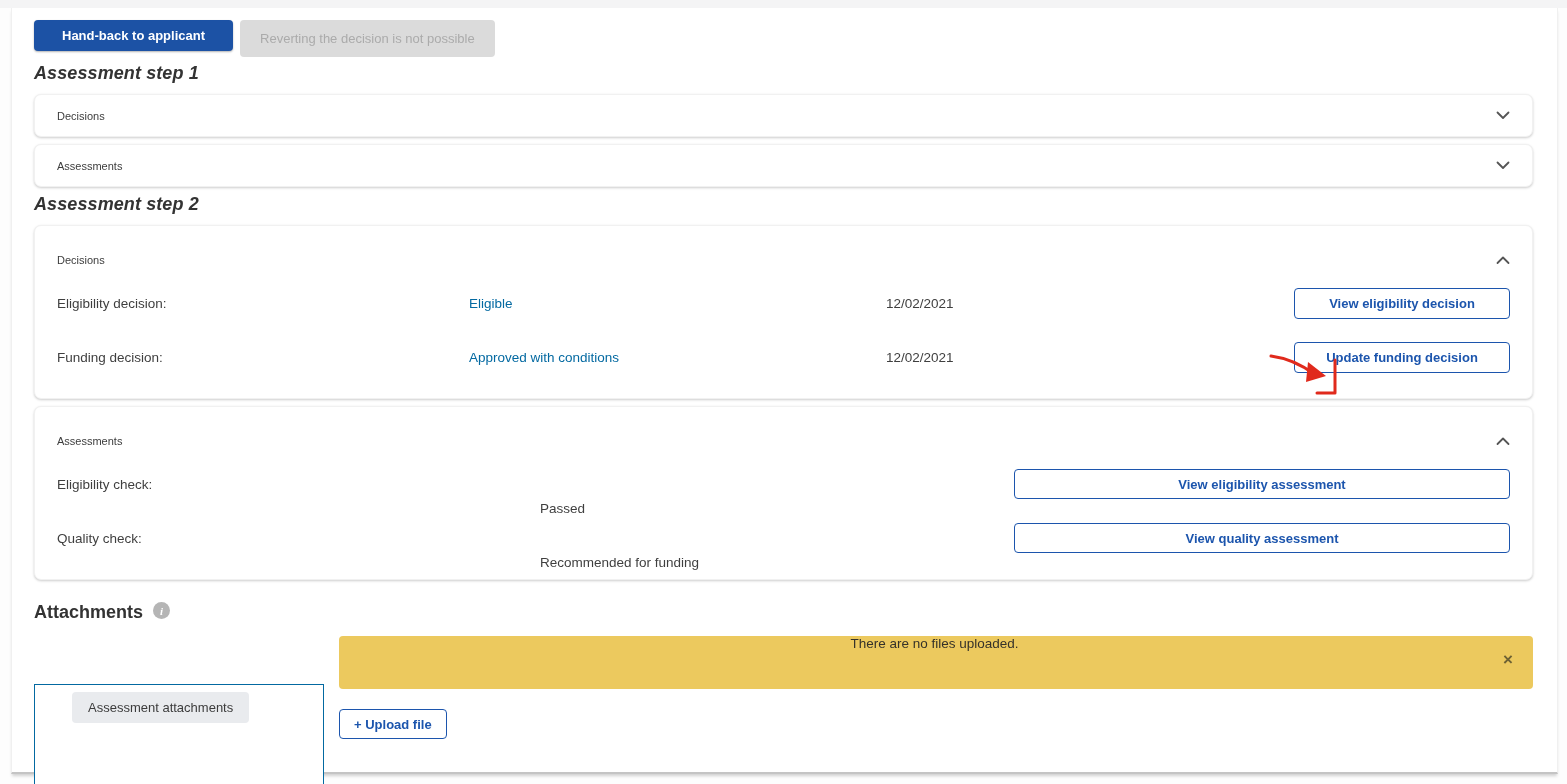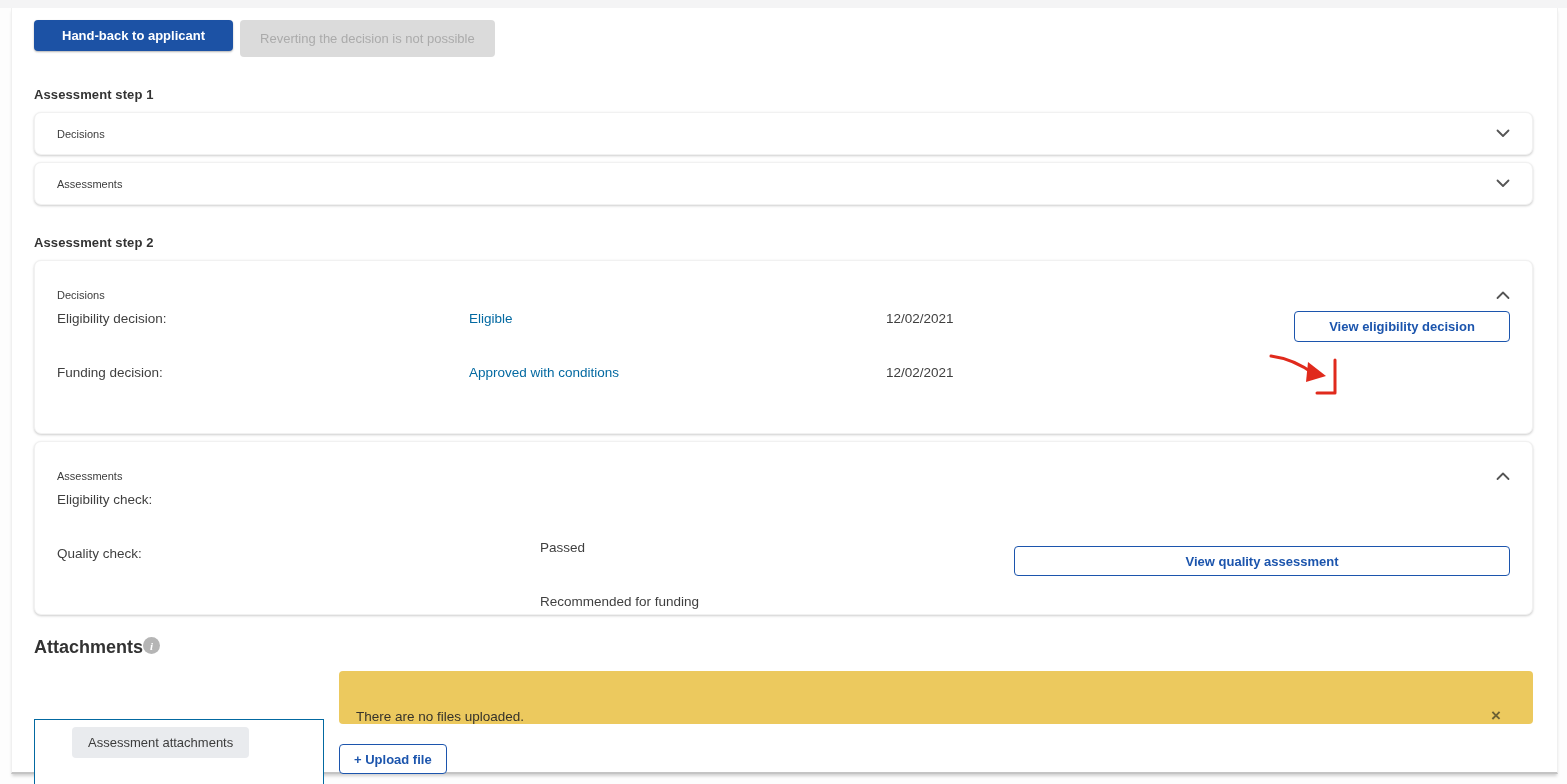--- a/index.html
+++ b/index.html
@@ -21,67 +21,67 @@
   .btn { border:none; border-radius:4px; font-family:"Liberation Sans", sans-serif; cursor:pointer; }
   .btn-primary {
     background:#1c52a5; color:#fff; font-weight:bold; font-size:13px;
     height:31px; padding:0 28px; box-shadow:0 1px 2px rgba(0,0,0,0.3);
   }
   .btn-disabled {
     background:#dbdbdb; color:#ababab; font-size:13px;
     height:37px; padding:0 20px; cursor:default;
   }
   
-  h2.step-heading { font-size:13px; font-weight:bold; color:#333; margin-top:30px; margin-bottom:10px; letter-spacing:0.1px; }
+  h2.step-heading { font-size:18px; font-weight:bold; color:#333; margin-top:6px; margin-bottom:10px; letter-spacing:0.1px;font-style:italic; }
   
   .panel {
     background:#fff; border:1px solid #f1f1f1; border-radius:7px;
     box-shadow:0 1px 3px rgba(0,0,0,0.13), 0 1px 2px rgba(0,0,0,0.08);
     margin-bottom:7px;
   }
   .panel-collapsed {
     height:43px; display:flex; align-items:center;
     padding:0 22px; cursor:pointer;
   }
   .panel-title { font-size:11px; color:#3c3c3c; }
   .chev { margin-left:auto; display:flex; align-items:center; cursor:pointer; }
   .panel-expanded { padding:18px 22px 14px 22px; margin-bottom:7px; }
   .panel-head { display:flex; align-items:center; height:32px; }
-  .drow { display:flex; height:54px; }
+  .drow { display:flex; align-items:center; height:54px; }
   .col-label { width:412px; font-size:13.5px; color:#3f3f3f; }
   .col-value { width:417px; font-size:13.5px; color:#0369a1; }
   .col-date  { flex:1; font-size:13.5px; color:#3f3f3f; }
   .col-label-wide { width:483px; font-size:13.5px; color:#3f3f3f; }
   .col-value-flex { flex:1; font-size:13.5px; color:#3f3f3f;margin-top:48px; }
   .btn-outline {
     background:#fff; border:1.5px solid #1c55ad; color:#1c55ad;
     border-radius:4px; font-size:13px; font-weight:bold; font-family:"Liberation Sans", sans-serif;
     height:31px; cursor:pointer;
   }
   .btn-row { width:216px; }
   .btn-wide { width:496px; height:30px; }
   .step2-block { margin-top:20px; }
   
-  .attach-heading-row { display:flex; align-items:center; margin-top:22px; margin-bottom:13px; }
+  .attach-heading-row { display:flex; align-items:center; gap:10px; margin-top:22px; margin-bottom:13px; }
   h2.attach-heading { font-size:18px; font-weight:bold; color:#333; }
   .info-icon {
     width:17px; height:17px; border-radius:50%; background:#b5b5b5; color:#fff;
     font-size:11px; font-weight:bold; display:flex; align-items:center; justify-content:center;
     margin-top:-4px; font-family:"Liberation Serif", serif; font-style:italic;
   }
   .attach-row { display:flex; gap:15px; }
   .attach-box { width:290px; height:113px; border:1px solid #0369a1; background:#fff;margin-top:48px; }
   .attach-tab {
     display:inline-block; margin:7px 0 0 37px; padding:8px 16px;
     background:#e9ebee; border-radius:4px; font-size:13px; color:#3c3c3c; cursor:pointer;
   }
   .attach-right { flex:1; }
   .alert {
     height:53px; background:#ecc95e; border-radius:4px;
-    display:flex; align-items:flex-end; padding:0 32px 0 17px;
+    display:flex; align-items:center; padding:0 20px 0 17px;flex-direction:column;
   }
   .alert-text { font-size:13.5px; color:#35322a; }
   .alert-close { margin-left:auto; font-size:17px; font-weight:bold; color:#6d6134; cursor:pointer; line-height:1; }
   .btn-upload { margin-top:20px; height:30px; padding:0 14px; font-weight:bold; }
   
   .annotation { position:absolute; left:1244px; top:333px; pointer-events:none; z-index:5; }
 </style>
 </head>
 <body>
 
@@ -128,35 +128,37 @@
     <div class="drow">
       <span class="col-label">Eligibility decision:</span>
       <span class="col-value">Eligible</span>
       <span class="col-date">12/02/2021</span>
       <button class="btn-outline btn-row">View eligibility decision</button>
     </div>
     <div class="drow">
       <span class="col-label">Funding decision:</span>
       <span class="col-value">Approved with conditions</span>
       <span class="col-date">12/02/2021</span>
+      <button class="btn-outline btn-row">Update funding decision</button>
     </div>
   </div>
 
   <div class="panel panel-expanded">
     <div class="panel-head">
       <span class="panel-title">Assessments</span>
       <span class="chev">
         <svg width="14" height="9" viewBox="0 0 14 9">
             <polyline points="1.5,7 7,1.5 12.5,7" fill="none" stroke="#555" stroke-width="1.8" stroke-linecap="round" stroke-linejoin="round"></polyline>
           </svg>
       </span>
     </div>
     <div class="drow">
       <span class="col-label-wide">Eligibility check:</span>
       <span class="col-value-flex">Passed</span>
+      <button class="btn-outline btn-wide">View eligibility assessment</button>
     </div>
     <div class="drow">
       <span class="col-label-wide">Quality check:</span>
       <span class="col-value-flex">Recommended for funding</span>
       <button class="btn-outline btn-wide">View quality assessment</button>
     </div>
   </div>
 
   <div class="attach-heading-row">
     <h2 class="attach-heading">Attachments</h2>

